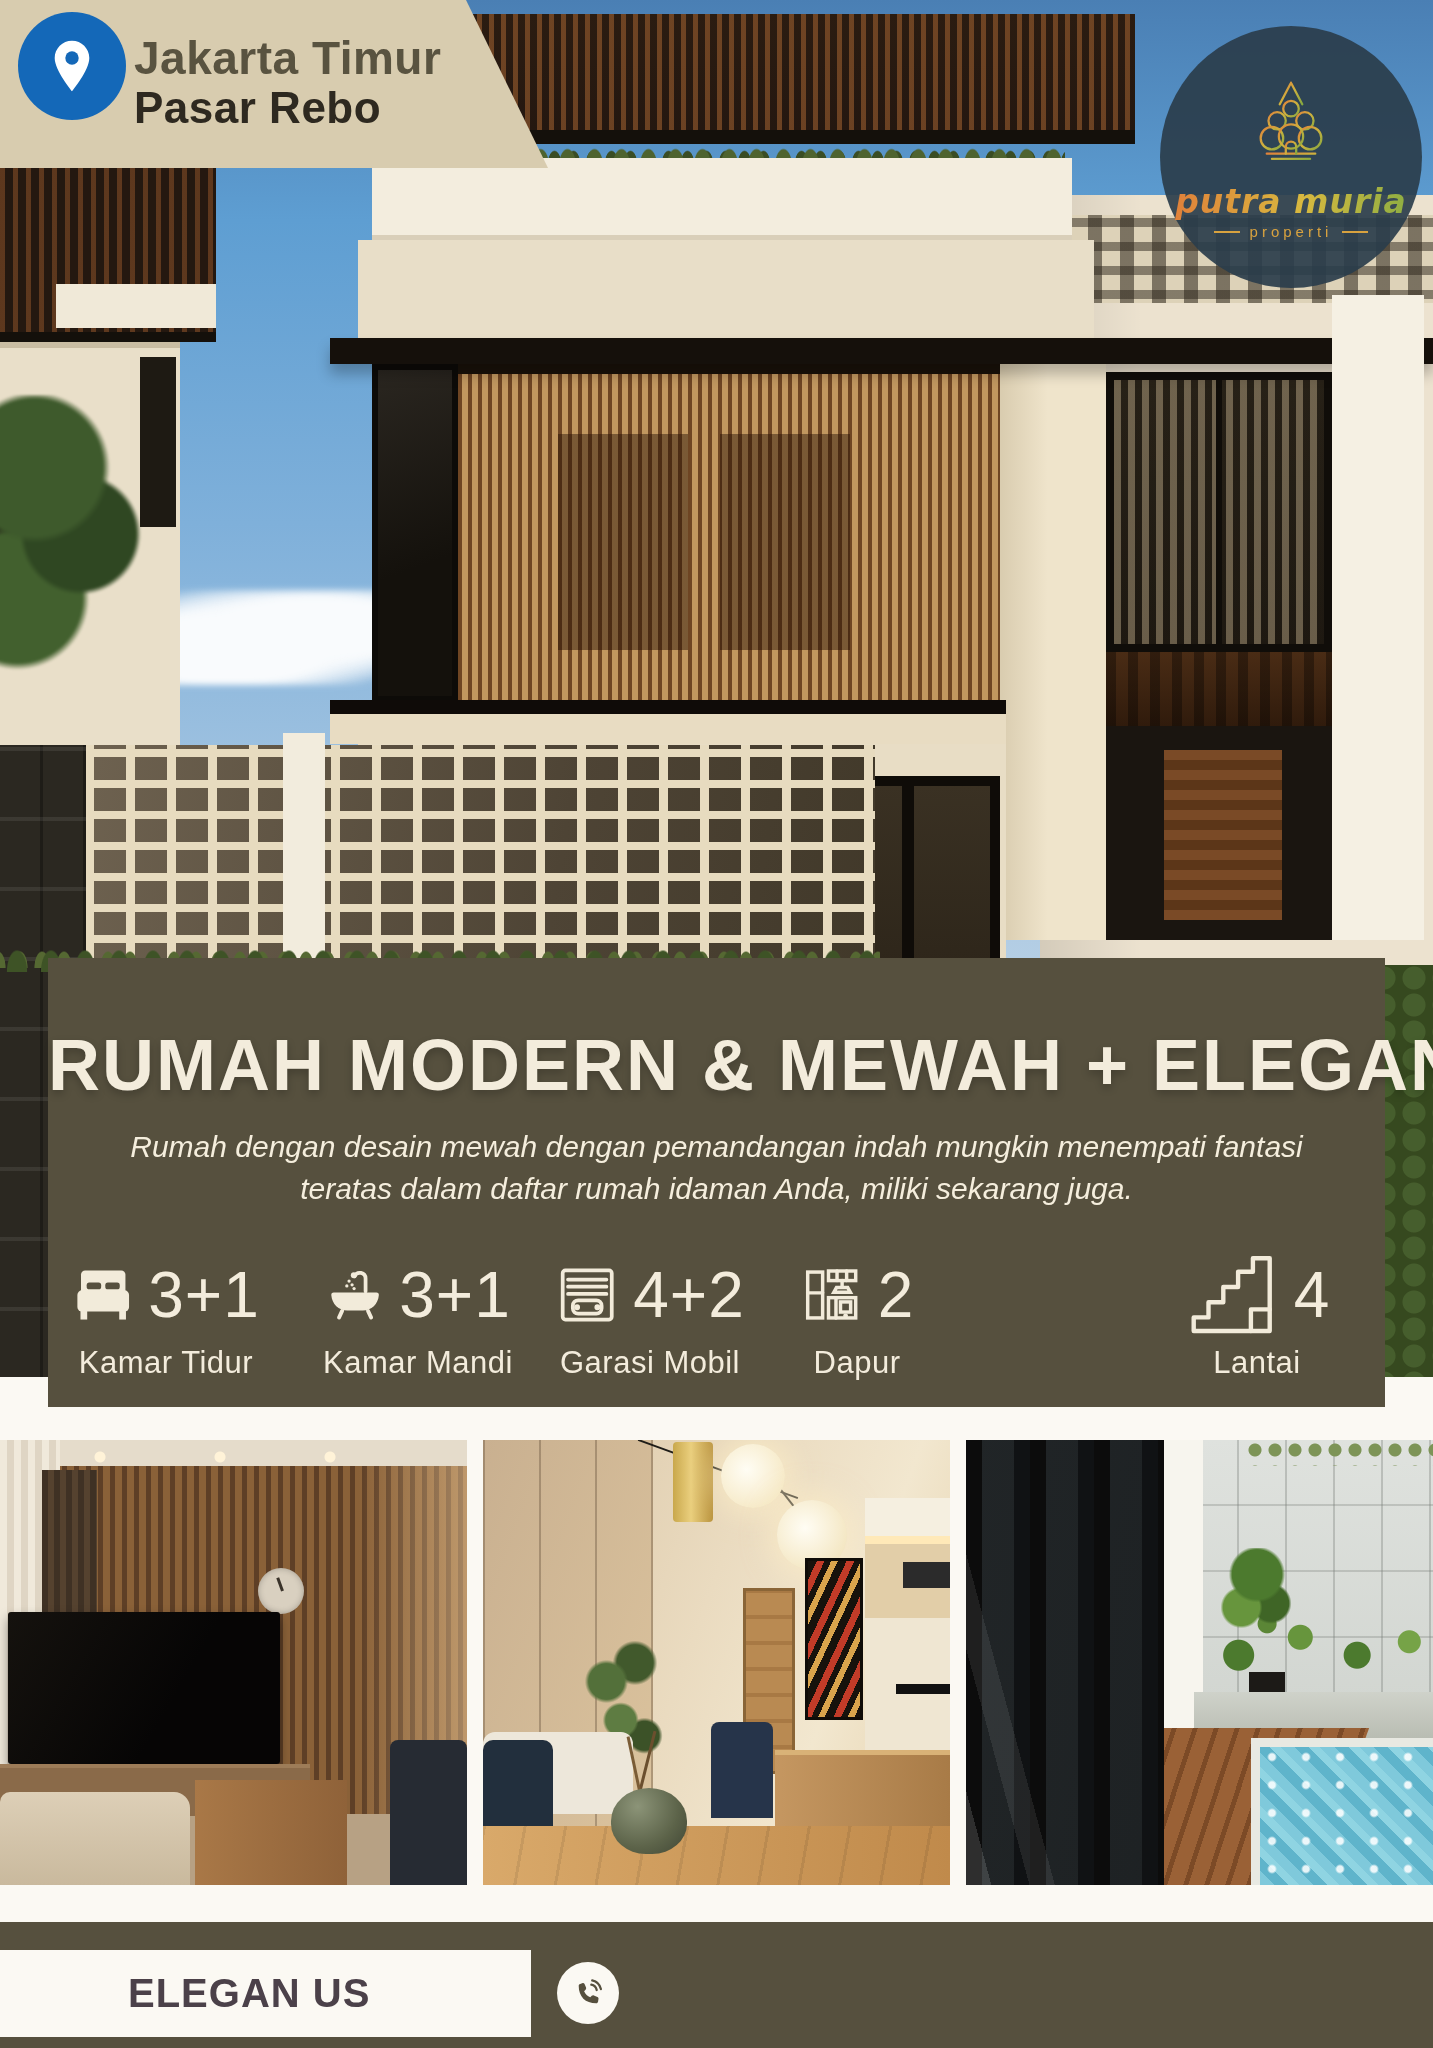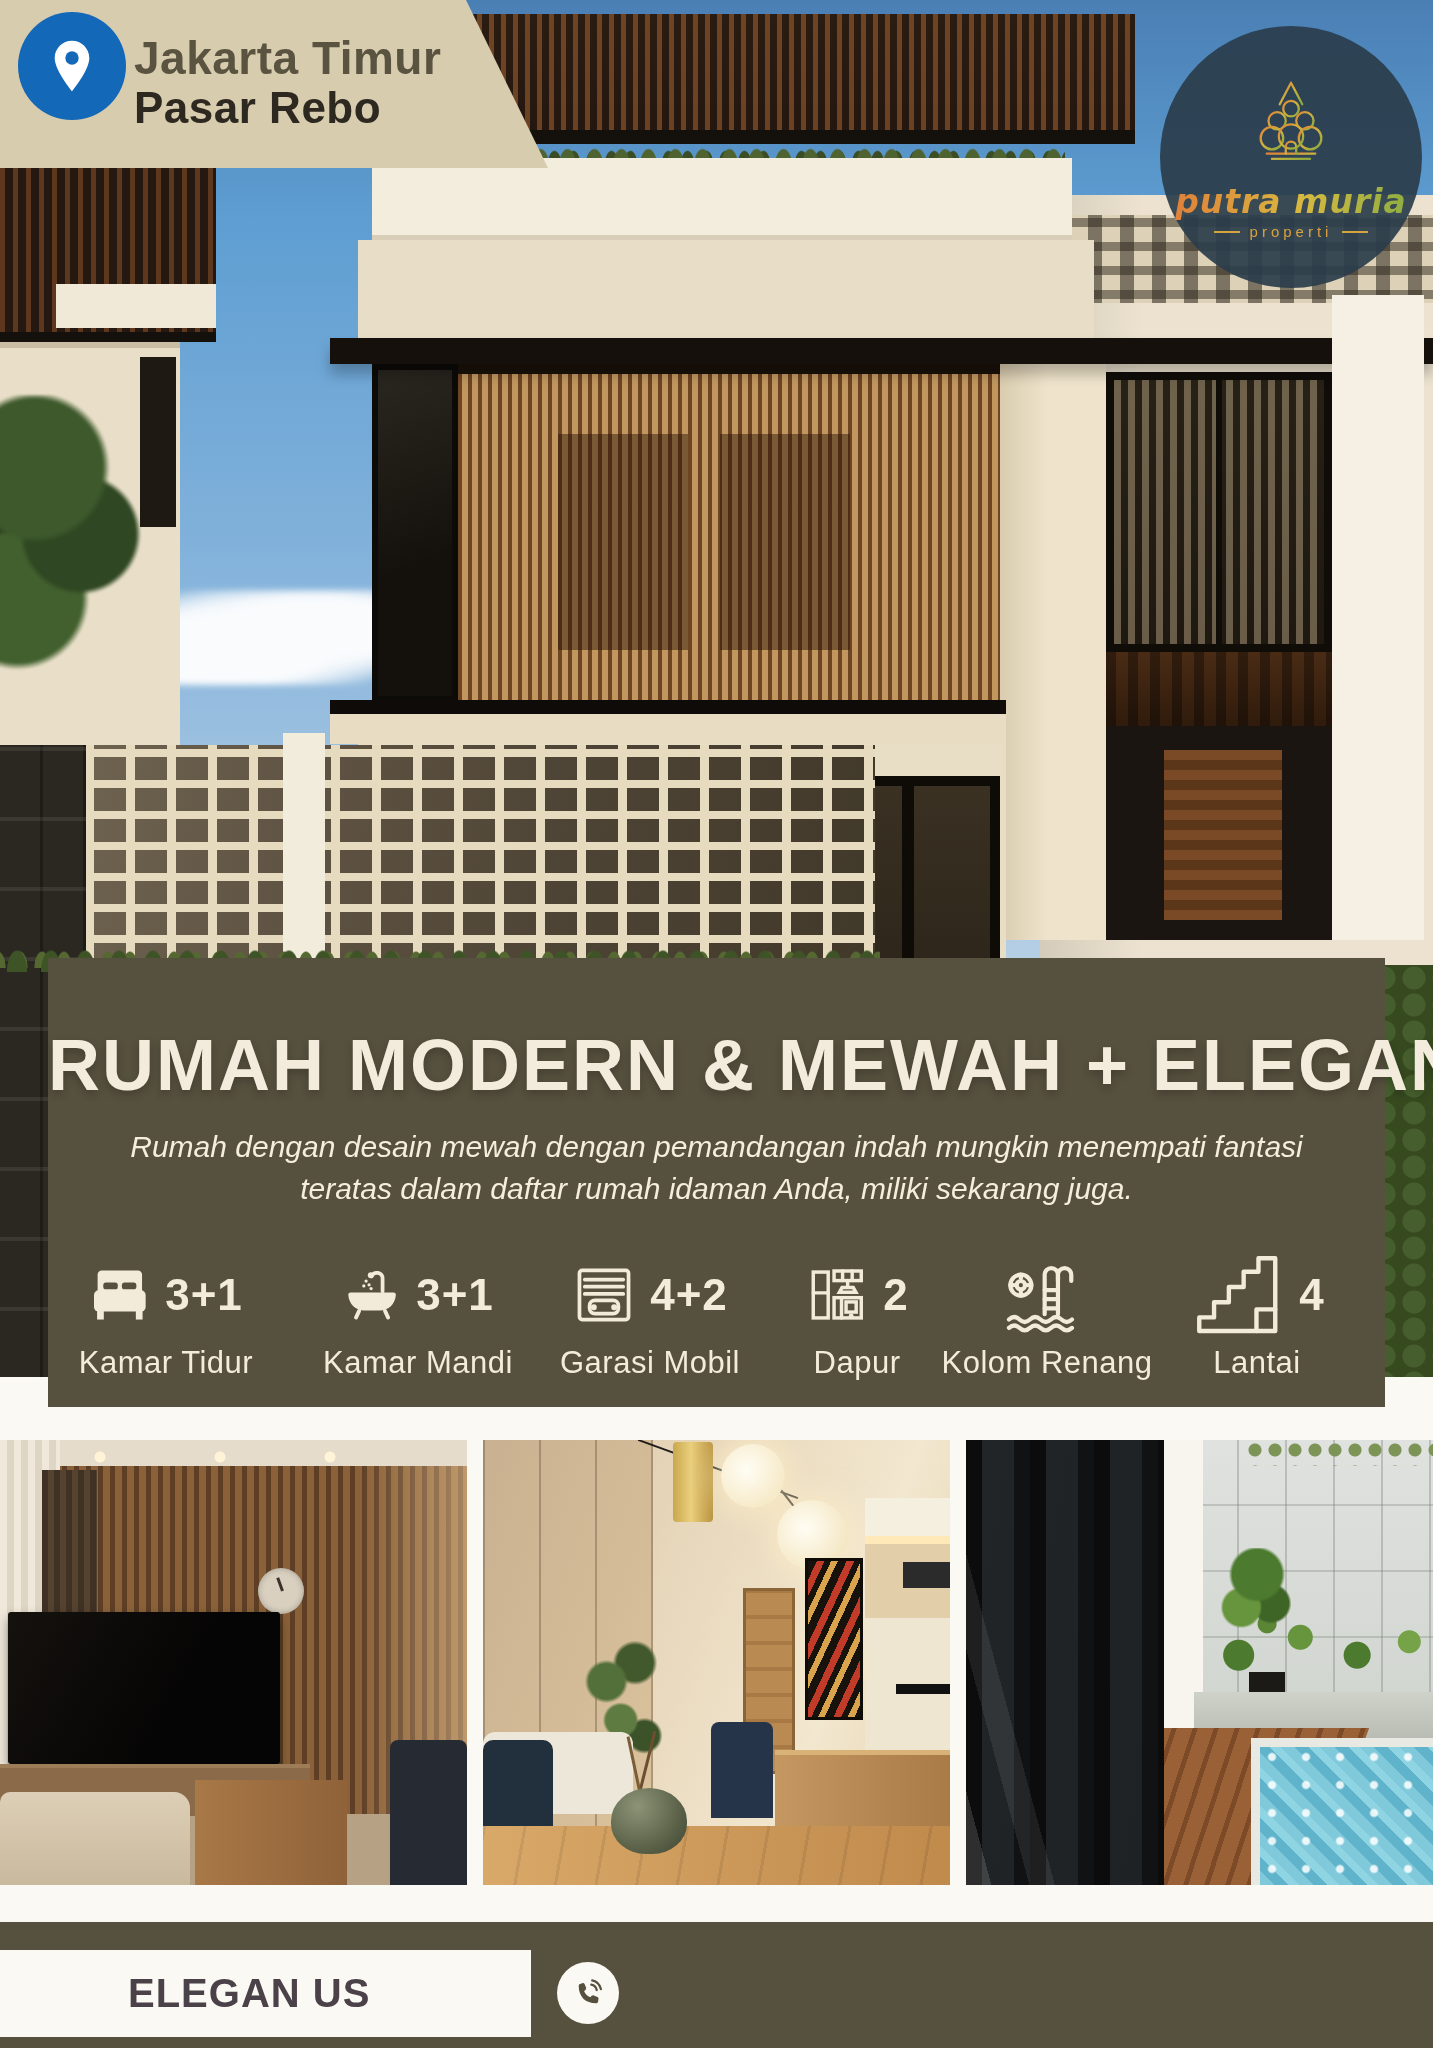--- a/index.html
+++ b/index.html
@@ -113,21 +113,21 @@
 
   
   .panel { left:48px; top:958px; width:1337px; height:449px; background:#56503e; z-index:5; }
   .panel-title { position:absolute; left:0; top:66px; width:100%; text-align:center;
           font-size:72px; font-weight:bold; letter-spacing:2px; color:#f3ecdc;
           text-shadow:0 4px 8px rgba(0,0,0,.22); white-space:nowrap; }
   .panel-desc { position:absolute; left:50%; transform:translateX(-50%); top:168px; width:1190px; text-align:center;
           font-size:30px; line-height:42px; color:#f5eedd;font-style:italic; }
   .feat { position:absolute; top:295px; transform:translateX(-50%); text-align:center; color:#f3ecdc; }
   .feat-top { height:84px; display:flex; align-items:center; justify-content:center; gap:14px; }
-  .feat-value { font-size:44px; font-weight:700; letter-spacing:1px; }
+  .feat-value { font-size:64px; font-weight:400; letter-spacing:1px; }
   .feat-label { margin-top:8px; font-size:31px; letter-spacing:.5px; white-space:nowrap; }
   .f1 { left:118px; } .f2 { left:370px; } .f3 { left:602px; } .f4 { left:809px; } .f5 { left:999px; } .f6 { left:1209px; }
   .icon-s { display:block; }
 
   
   .photo { top:1440px; height:445px; overflow:hidden; background:#cbb89d; }
   .ph1 { left:0; width:467px; }
   .ph2 { left:483px; width:467px; }
   .ph3 { left:966px; width:467px; }
 
@@ -382,38 +382,20 @@
             <path d="M13.6 13 v7.6"></path>
             <rect x="15.3" y="14.6" width="3.8" height="3.8"></rect>
             <path d="M17.2 19.8 h.01" stroke-width="1.8"></path>
           </g>
         </svg>
         <span class="feat-value">2</span>
       </div>
       <div class="feat-label">Dapur</div>
     </div>
 
-    <div class="feat f5">
-      <div class="feat-top">
-        <svg class="icon-s" width="84" height="84" viewBox="0 0 24 24">
-          <g fill="none" stroke="#f2ebda" stroke-width="1.2" stroke-linecap="round">
-            <circle cx="6.4" cy="9.2" r="3"></circle>
-            <circle cx="6.4" cy="9.2" r="1.2"></circle>
-            <path d="M6.4 6.2 v1 M6.4 11.2 v1 M3.4 9.2 h1 M8.4 9.2 h1"></path>
-            <path d="M13.2 17.5 V6.2 a1.9 1.9 0 0 1 3.8 0 V8"></path>
-            <path d="M18.6 17.5 V6.2 a1.9 1.9 0 0 1 3.8 0 V8" transform="translate(-1.6 0)"></path>
-            <path d="M13.2 10.6 h3.8 M13.2 13.2 h3.8 M13.2 15.8 h3.8"></path>
-            <path d="M3 19 q1.5 -1.4 3 0 t3 0 t3 0 t3 0 t3 0 t3 0"></path>
-            <path d="M3 21.4 q1.5 -1.4 3 0 t3 0 t3 0 t3 0 t3 0 t3 0"></path>
-          </g>
-        </svg>
-        <span class="feat-value"></span>
-      </div>
-      <div class="feat-label">Kolom Renang</div>
-    </div>
 
     <div class="feat f6">
       <div class="feat-top">
         <svg class="icon-s" width="96" height="96" viewBox="0 0 24 24">
           <g fill="none" stroke="#f2ebda" stroke-width="1.1" stroke-linecap="round" stroke-linejoin="round">
             <path d="M2.5 21 V17.6 H6.2 V13.8 H9.9 V10 H13.6 V6.2 H17.3 V2.8 H21.5 V21 Z"></path>
             <path d="M21.5 15.6 H16.8 V21"></path>
           </g>
         </svg>
         <span class="feat-value">4</span>

